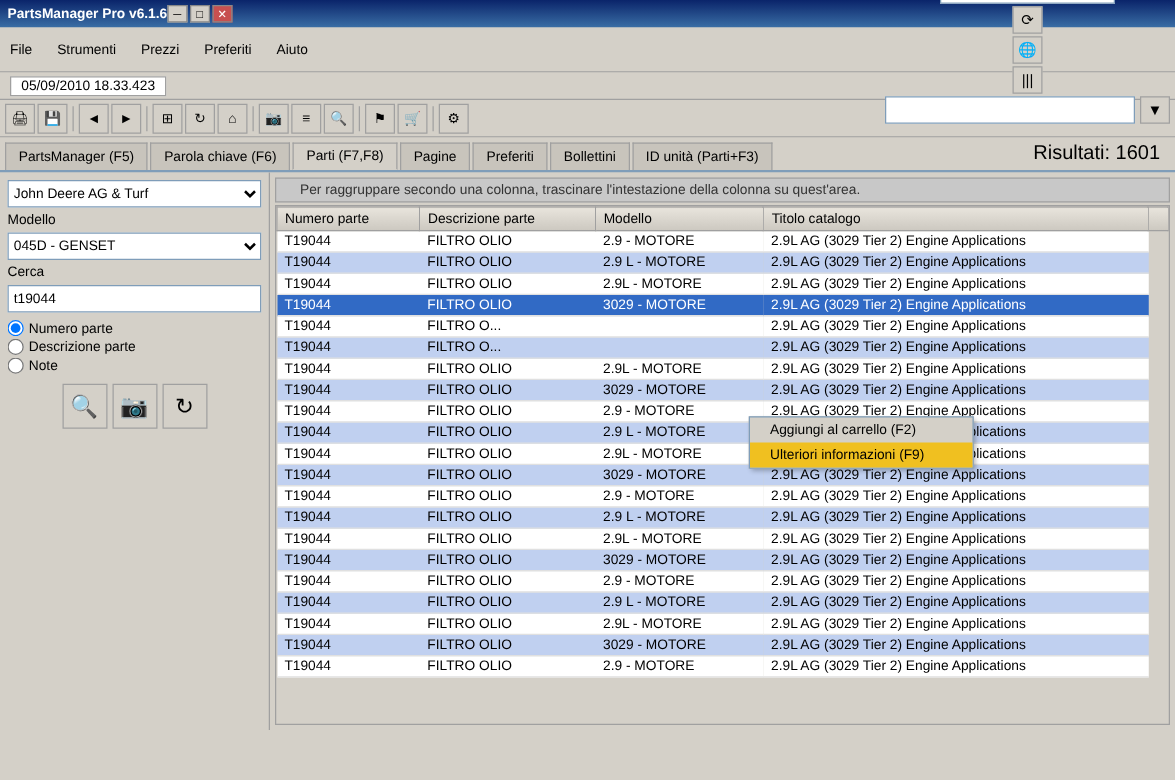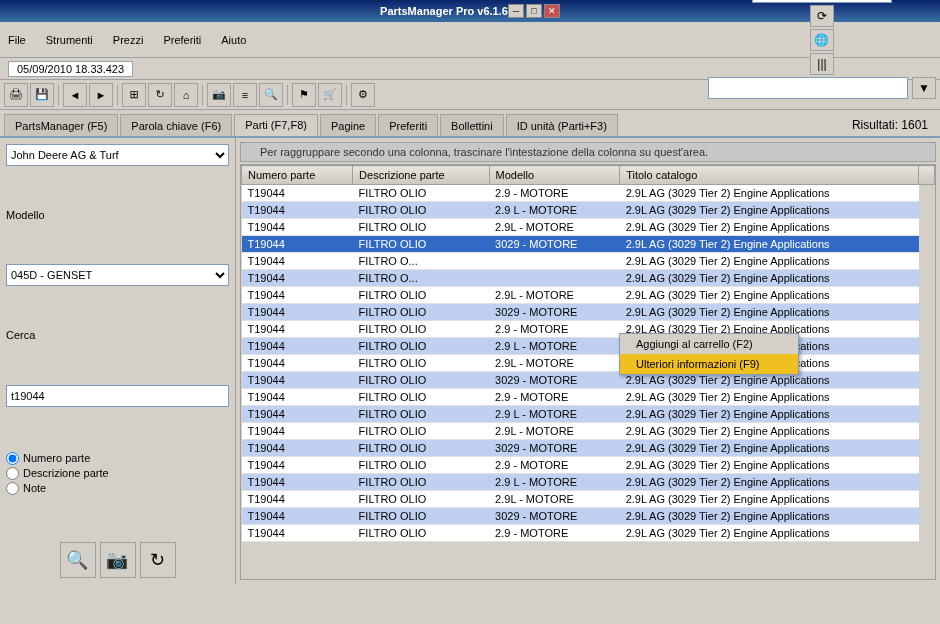--- a/index.html
+++ b/index.html
@@ -13,21 +13,21 @@
       position: relative;
     }
 
     
     .window-title-bar {
       background: linear-gradient(to bottom, #0a246a, #3a6ea5);
       color: white;
       padding: 3px 6px;
       display: flex;
       align-items: center;
-      justify-content: center;
+      justify-content: flex-start;
       height: 22px;
     }
     .window-title-text {
       font-size: 11px;
       font-weight: bold;
     }
     .window-controls {
       display: flex;
       gap: 2px;
     }
@@ -164,42 +164,41 @@
       height: 22px;
       display: flex;
       align-items: center;
     }
     .tab.active {
       background: #d4d0c8;
       border-bottom: 1px solid #d4d0c8;
     }
     .results-info {
       margin-left: auto;
-      font-size: 12px;
+      font-size: 16px;
       padding-bottom: 4px;
       padding-right: 8px;
     }
 
     
     .main-content {
       display: flex;
       height: calc(624px - 22px - 22px - 32px - 22px - 30px - 28px - 22px);
     }
 
     
     .left-panel {
-      width: 236px;
+      width: 216px;
       background: #d4d0c8;
       border-right: 1px solid #a0a0a0;
       padding: 6px;
       display: flex;
       flex-direction: column;
       gap: 4px;
       flex-shrink: 0;
-      justify-content: space-between;
     }
     .left-label {
       font-size: 11px;
       color: #000;
     }
     .left-select {
       height: 22px;
       width: 100%;
       font-size: 11px;
       border: 1px solid #7f9db9;

